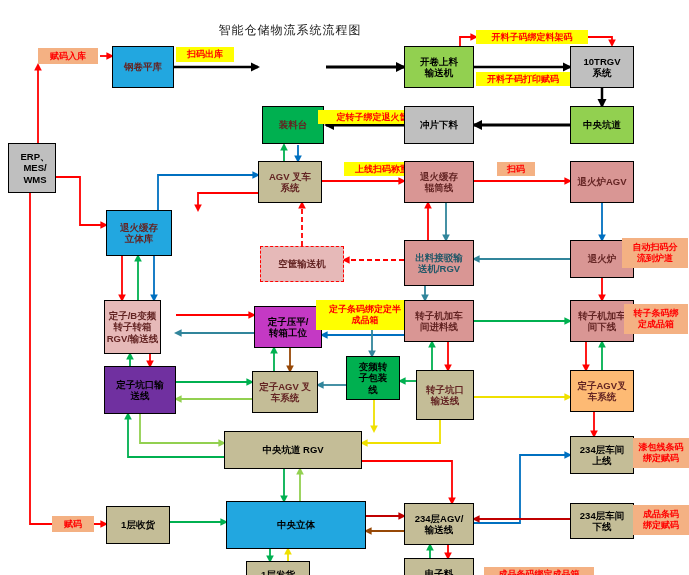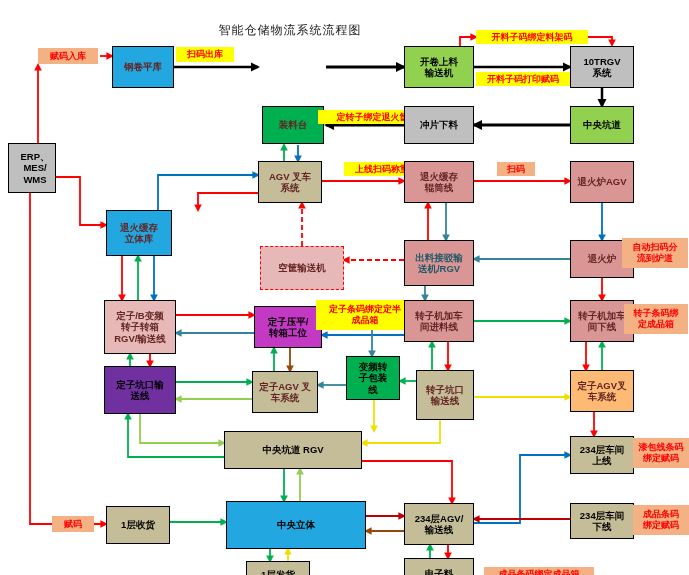--- a/index.html
+++ b/index.html
@@ -178,27 +178,27 @@
 WMS</div>
       <div class="node box" style="left: 258px; top: 142px; width: 64px; height: 42px; background: rgb(196, 189, 151); color: rgb(99, 36, 35); border: 1px solid rgb(0, 0, 0);">AGV 叉车
 系统</div>
       <div class="node tag" style="left: 344px; top: 143px; width: 76px; height: 14px; background: rgb(255, 255, 0); color: rgb(255, 0, 0);">上线扫码称重</div>
       <div class="node box" style="left: 404px; top: 142px; width: 70px; height: 42px; background: rgb(217, 150, 148); color: rgb(99, 36, 35); border: 1px solid rgb(0, 0, 0);">退火缓存
 辊筒线</div>
       <div class="node tag" style="left: 497px; top: 143px; width: 38px; height: 14px; background: rgb(244, 177, 131); color: rgb(255, 0, 0);">扫码</div>
       <div class="node box" style="left: 570px; top: 142px; width: 64px; height: 42px; background: rgb(217, 150, 148); color: rgb(99, 36, 35); border: 1px solid rgb(0, 0, 0);">退火炉AGV</div>
       <div class="node box" style="left: 106px; top: 191px; width: 66px; height: 46px; background: rgb(34, 167, 224); color: rgb(99, 36, 35); border: 1px solid rgb(0, 0, 0);">退火缓存
 立体库</div>
-      <div class="node box" style="left: 260px; top: 227px; width: 84px; height: 44px; background: rgb(230, 185, 184); color: rgb(99, 36, 35); border: 1.5px dashed rgb(255, 0, 0);">空筐输送机</div>
+      <div class="node box" style="left: 260px; top: 227px; width: 84px; height: 36px; background: rgb(230, 185, 184); color: rgb(99, 36, 35); border: 1.5px dashed rgb(255, 0, 0);">空筐输送机</div>
       <div class="node box" style="left: 404px; top: 221px; width: 70px; height: 46px; background: rgb(217, 150, 148); color: rgb(33, 88, 104); border: 1px solid rgb(0, 0, 0);">出料接驳输
 送机/RGV</div>
       <div class="node box" style="left: 570px; top: 221px; width: 64px; height: 38px; background: rgb(217, 150, 148); color: rgb(99, 36, 35); border: 1px solid rgb(0, 0, 0);">退火炉</div>
       <div class="node tag" style="left: 622px; top: 219px; width: 66px; height: 30px; background: rgb(244, 177, 131); color: rgb(255, 0, 0);">自动扫码分
 流到炉道</div>
-      <div class="node box" style="left: 104px; top: 281px; width: 72px; height: 54px; background: rgb(230, 185, 184); color: rgb(99, 36, 35); border: 1px solid rgb(0, 0, 0);">定子/B变频
+      <div class="node box" style="left: 104px; top: 281px; width: 57px; height: 54px; background: rgb(230, 185, 184); color: rgb(99, 36, 35); border: 1px solid rgb(0, 0, 0);">定子/B变频
 转子转箱
 RGV/输送线</div>
       <div class="node box" style="left: 254px; top: 287px; width: 68px; height: 42px; background: rgb(196, 57, 196); color: rgb(0, 0, 0); border: 1px solid rgb(0, 0, 0);">定子压平/
 转箱工位</div>
       <div class="node tag" style="left: 316px; top: 281px; width: 98px; height: 30px; background: rgb(255, 255, 0); color: rgb(255, 0, 0);">定子条码绑定定半
 成品箱</div>
       <div class="node box" style="left: 404px; top: 281px; width: 70px; height: 42px; background: rgb(217, 150, 148); color: rgb(99, 36, 35); border: 1px solid rgb(0, 0, 0);">转子机加车
 间进料线</div>
       <div class="node box" style="left: 570px; top: 281px; width: 64px; height: 42px; background: rgb(217, 150, 148); color: rgb(99, 36, 35); border: 1px solid rgb(0, 0, 0);">转子机加车
 间下线</div>

